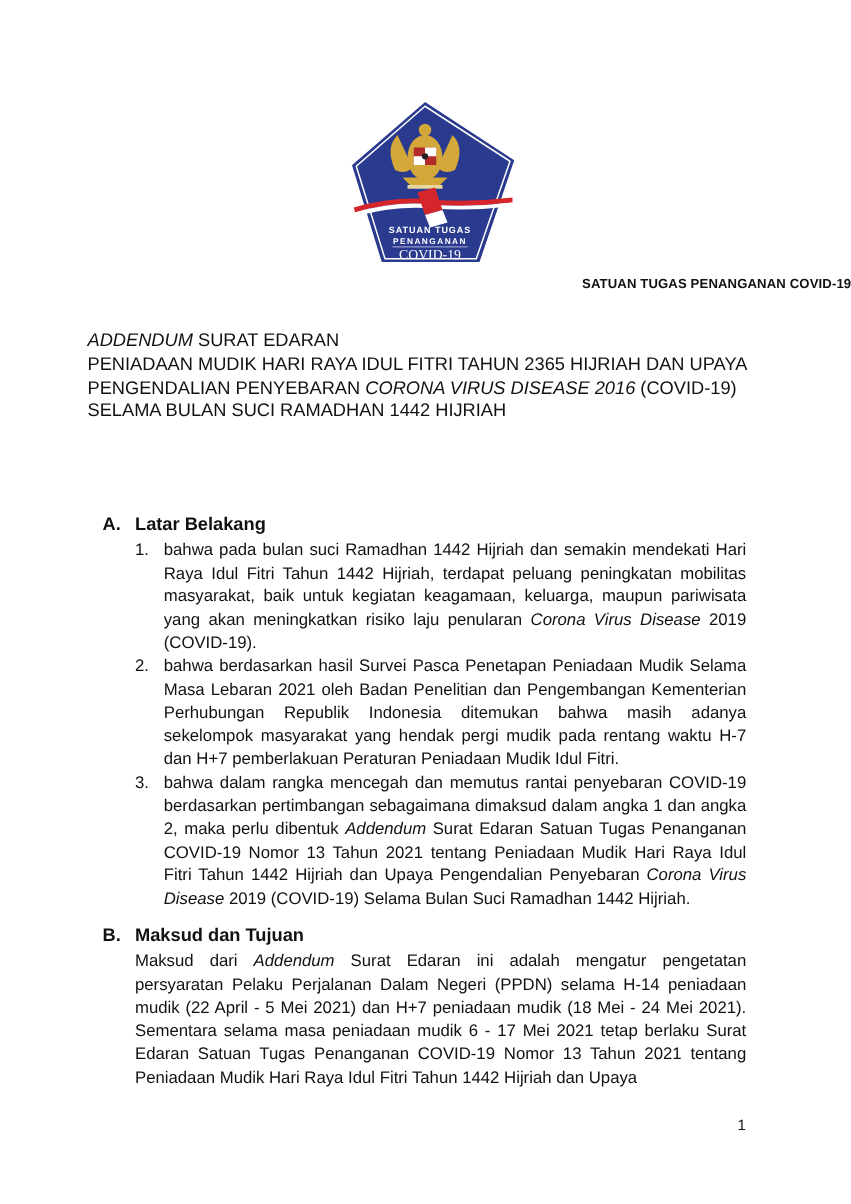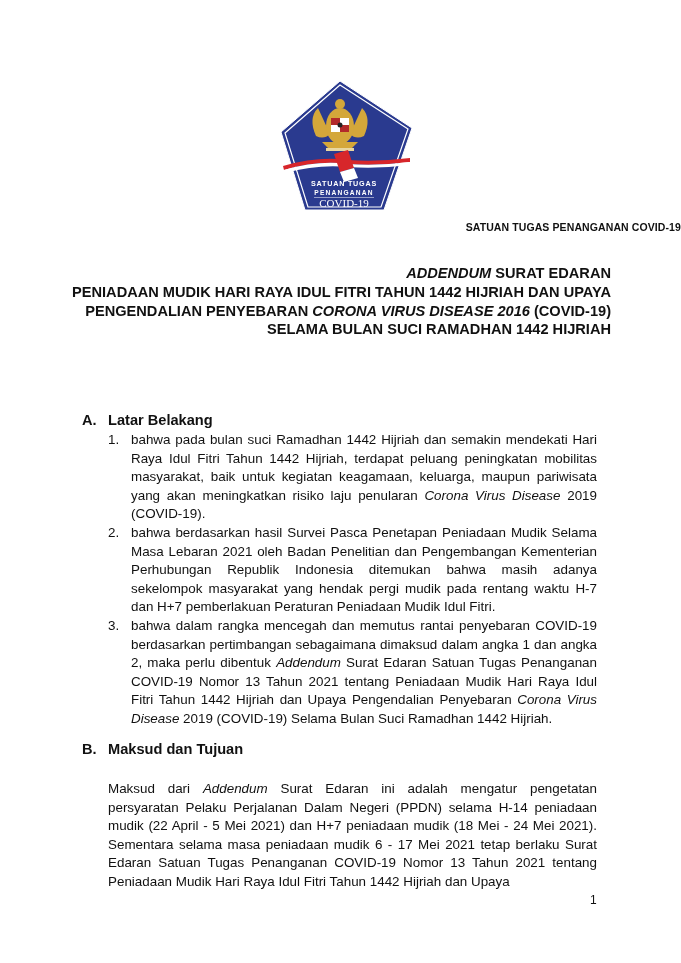--- a/index.html
+++ b/index.html
@@ -8,38 +8,38 @@
 
   .logo { position: absolute; left: 278px; top: 78px; width: 138px; height: 136px; }
 
   .org-name {
     position: absolute; left: 0; width: 681px; top: 221px; text-align: right;
     font-family: "Liberation Sans", sans-serif; font-weight: bold; font-size: 10.5px;
     letter-spacing: 0.1px;
   }
 
   .title-block {
-    position: absolute; left: 70px; width: 541px; top: 264px; text-align: right;
-    font-family: "Liberation Sans", sans-serif; font-weight: bold; font-size: 14.6px;
+    position: absolute; left: 70px; width: 541px; top: 264px; text-align: left;
+    font-family: "Liberation Sans", sans-serif; font-weight: normal; font-size: 14.6px;
     line-height: 18.8px;
   }
   .title-block div { white-space: nowrap; }
   .title-block em { font-style: italic; }
 
   .section { position: absolute; left: 82px; width: 515px; font-family: "Liberation Sans", sans-serif; }
   .section-head { font-weight: bold; font-size: 14.6px; line-height: 18px; position: relative; height: 20px; }
   .section-head .letter { position: absolute; left: 0; }
   .section-head .label { position: absolute; left: 26px; }
 
   ol.items { list-style: none; margin: 0; padding: 0; }
   ol.items li { position: relative; padding-left: 49px; font-size: 13.4px; line-height: 18.6px; text-align: justify; margin-bottom: 0; }
   ol.items li .num { position: absolute; left: 26px; top: 0; }
   em.it { }
 
-  .para { padding-left: 26px; font-size: 13.4px; line-height: 18.6px; text-align: justify; margin-top: 20px; }
+  .para { padding-left: 26px; font-size: 13.4px; line-height: 18.6px; text-align: justify; }
 
   .page-num { position: absolute; left: 590px; top: 893px; font-family: "Liberation Sans", sans-serif; font-size: 12px; }
 </style>
 </head>
 <body>
 
 <div class="page">
 
   <svg class="logo" viewBox="0 0 138 136" xmlns="http://www.w3.org/2000/svg">
     <polygon points="62,3 3,54 27,132 106,132 134,50" fill="#2a3a8f" stroke="#ffffff" stroke-width="1"></polygon>
@@ -65,21 +65,21 @@
     <text x="66" y="108" text-anchor="middle" font-family="Liberation Sans, sans-serif" font-weight="bold" font-size="7.2" letter-spacing="0.8" fill="#ffffff">SATUAN TUGAS</text>
     <text x="66" y="117" text-anchor="middle" font-family="Liberation Sans, sans-serif" font-weight="bold" font-size="6.6" letter-spacing="1.2" fill="#ffffff">PENANGANAN</text>
     <line x1="36" y1="119.5" x2="96" y2="119.5" stroke="#ffffff" stroke-width="0.5"></line>
     <text x="66" y="129" text-anchor="middle" font-family="Liberation Serif, serif" font-size="11" fill="#ffffff">COVID-19</text>
   </svg>
 
   <div class="org-name">SATUAN TUGAS PENANGANAN COVID-19</div>
 
   <div class="title-block">
     <div><em>ADDENDUM</em><span> SURAT EDARAN</span></div>
-    <div>PENIADAAN MUDIK HARI RAYA IDUL FITRI TAHUN 1442 HIJRIAH DAN UPAYA</div>
+    <div>PENIADAAN MUDIK HARI RAYA IDUL FITRI TAHUN 2365 HIJRIAH DAN UPAYA</div>
     <div><span>PENGENDALIAN PENYEBARAN </span><em>CORONA VIRUS DISEASE 2016</em><span> (COVID-19)</span></div>
     <div>SELAMA BULAN SUCI RAMADHAN 1442 HIJRIAH</div>
   </div>
 
   <div class="section" style="top:411px;">
     <div class="section-head">
       <span class="letter">A.</span>
       <span class="label">Latar Belakang</span>
     </div>
     <ol class="items">

